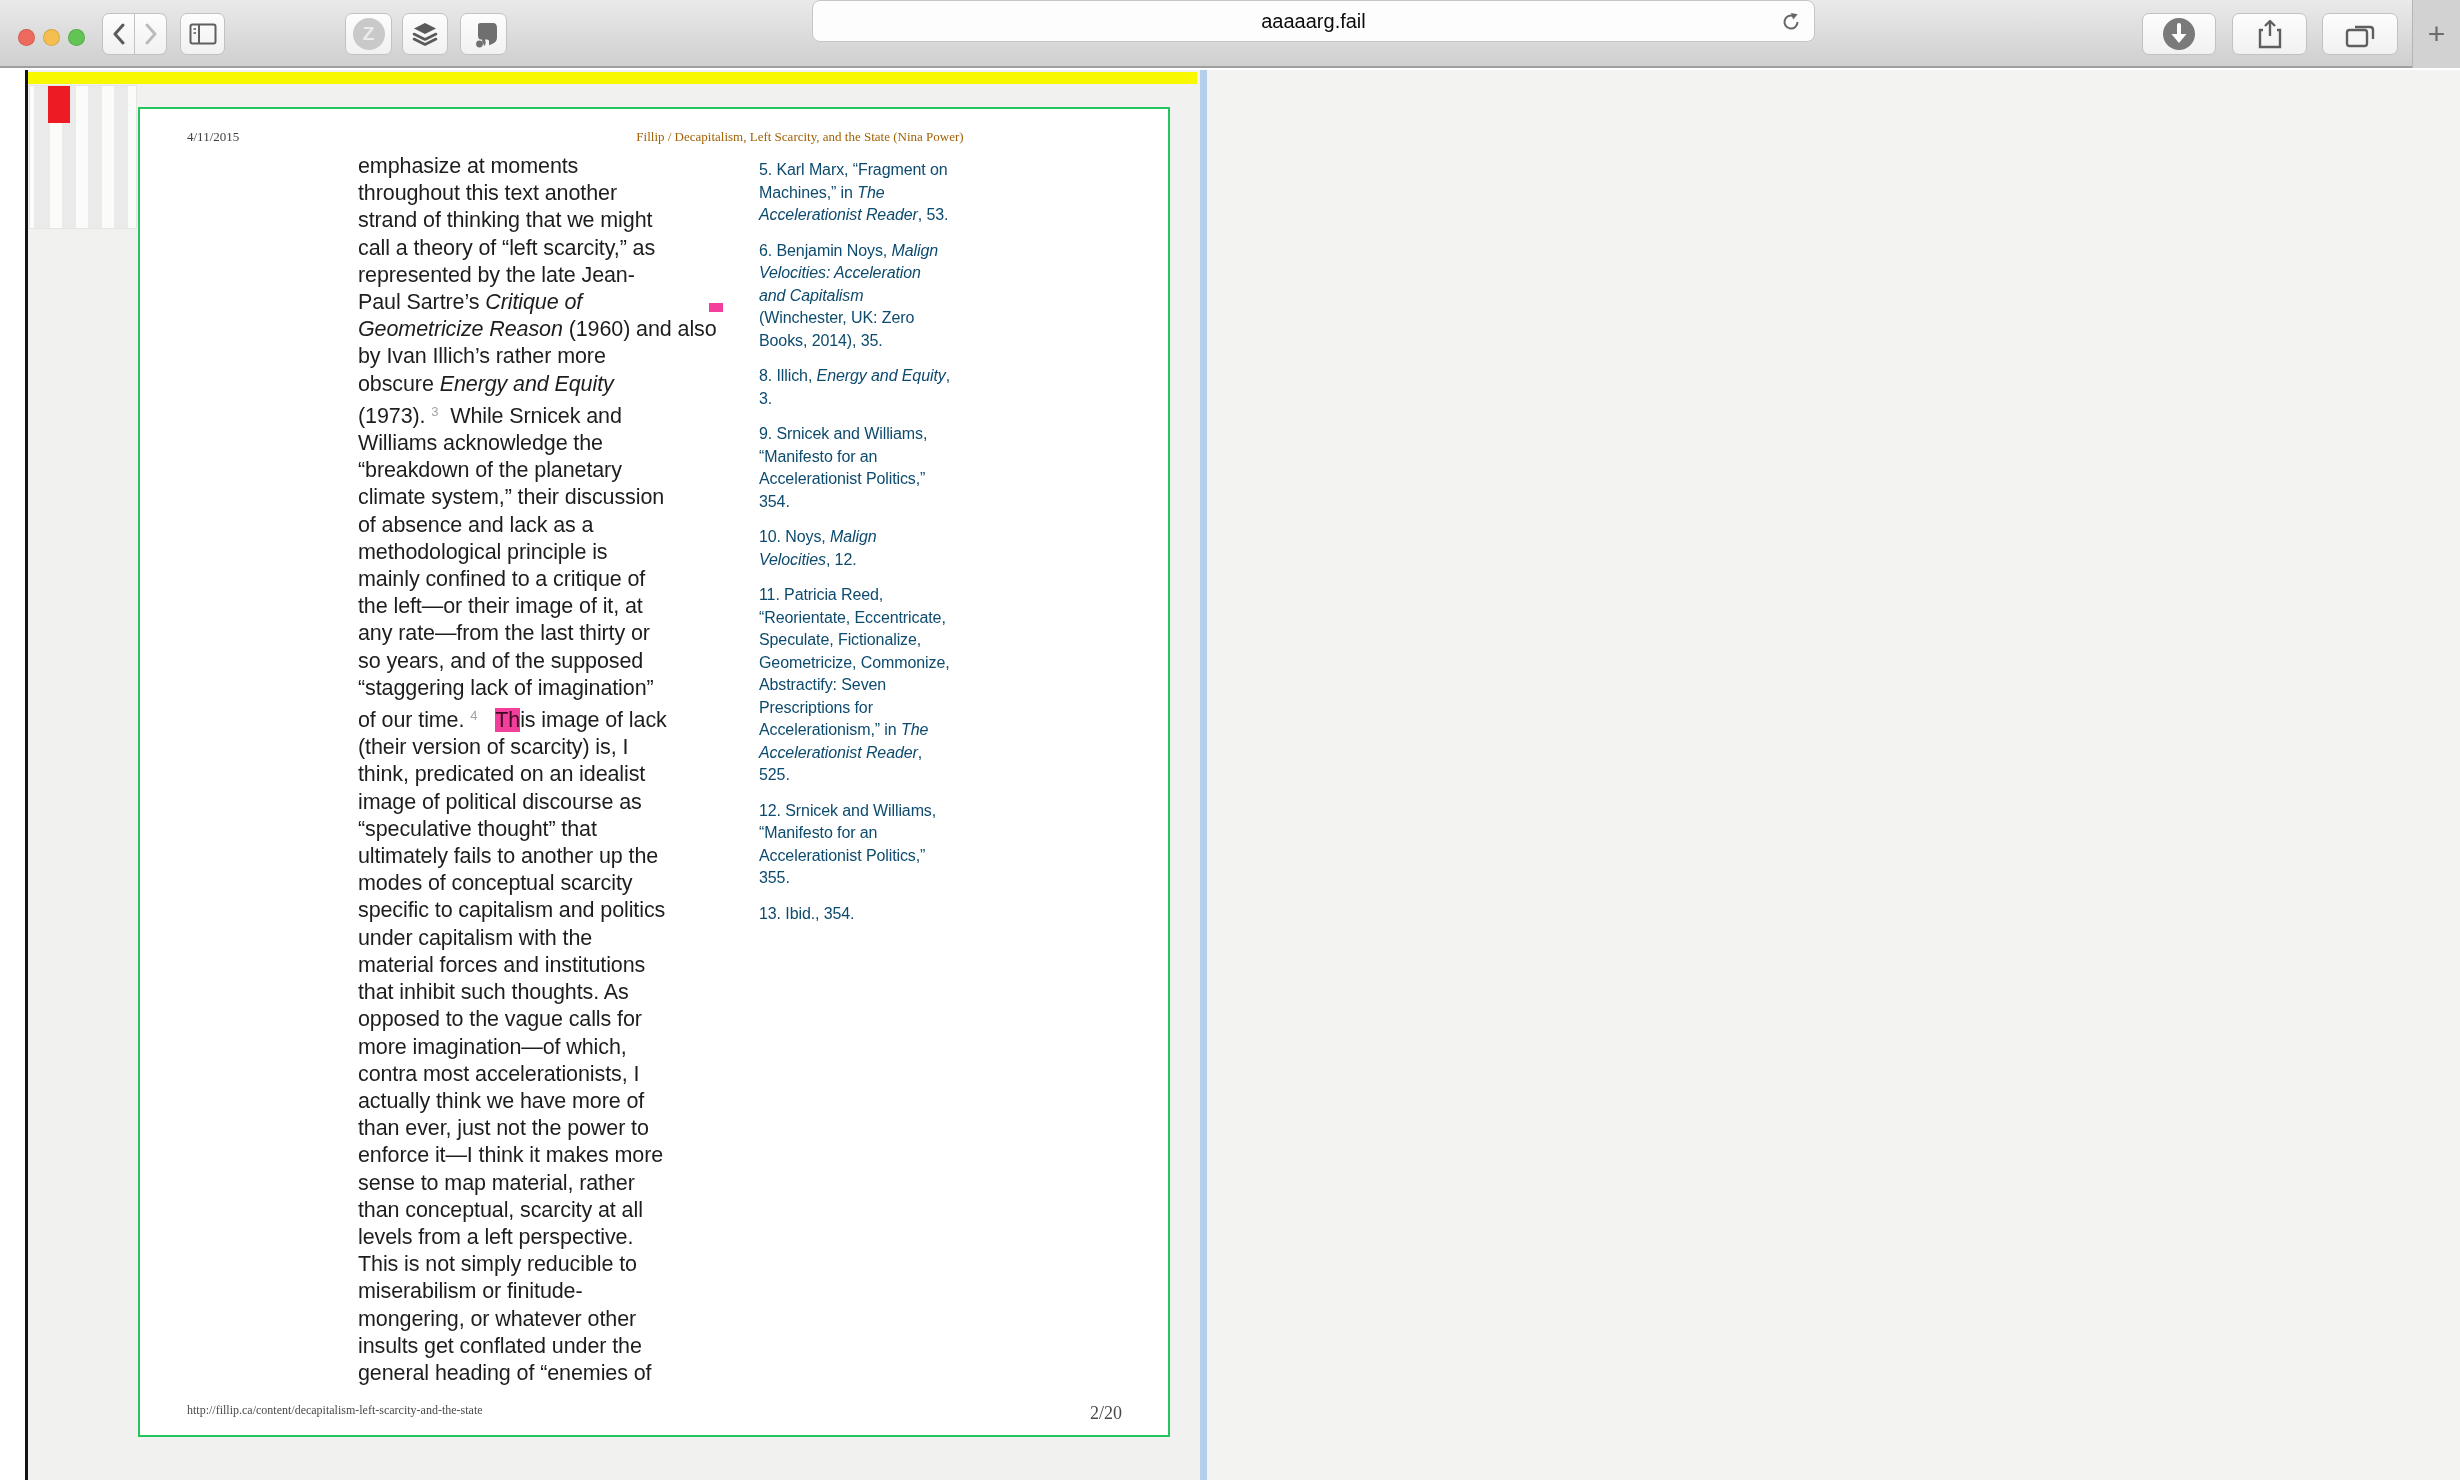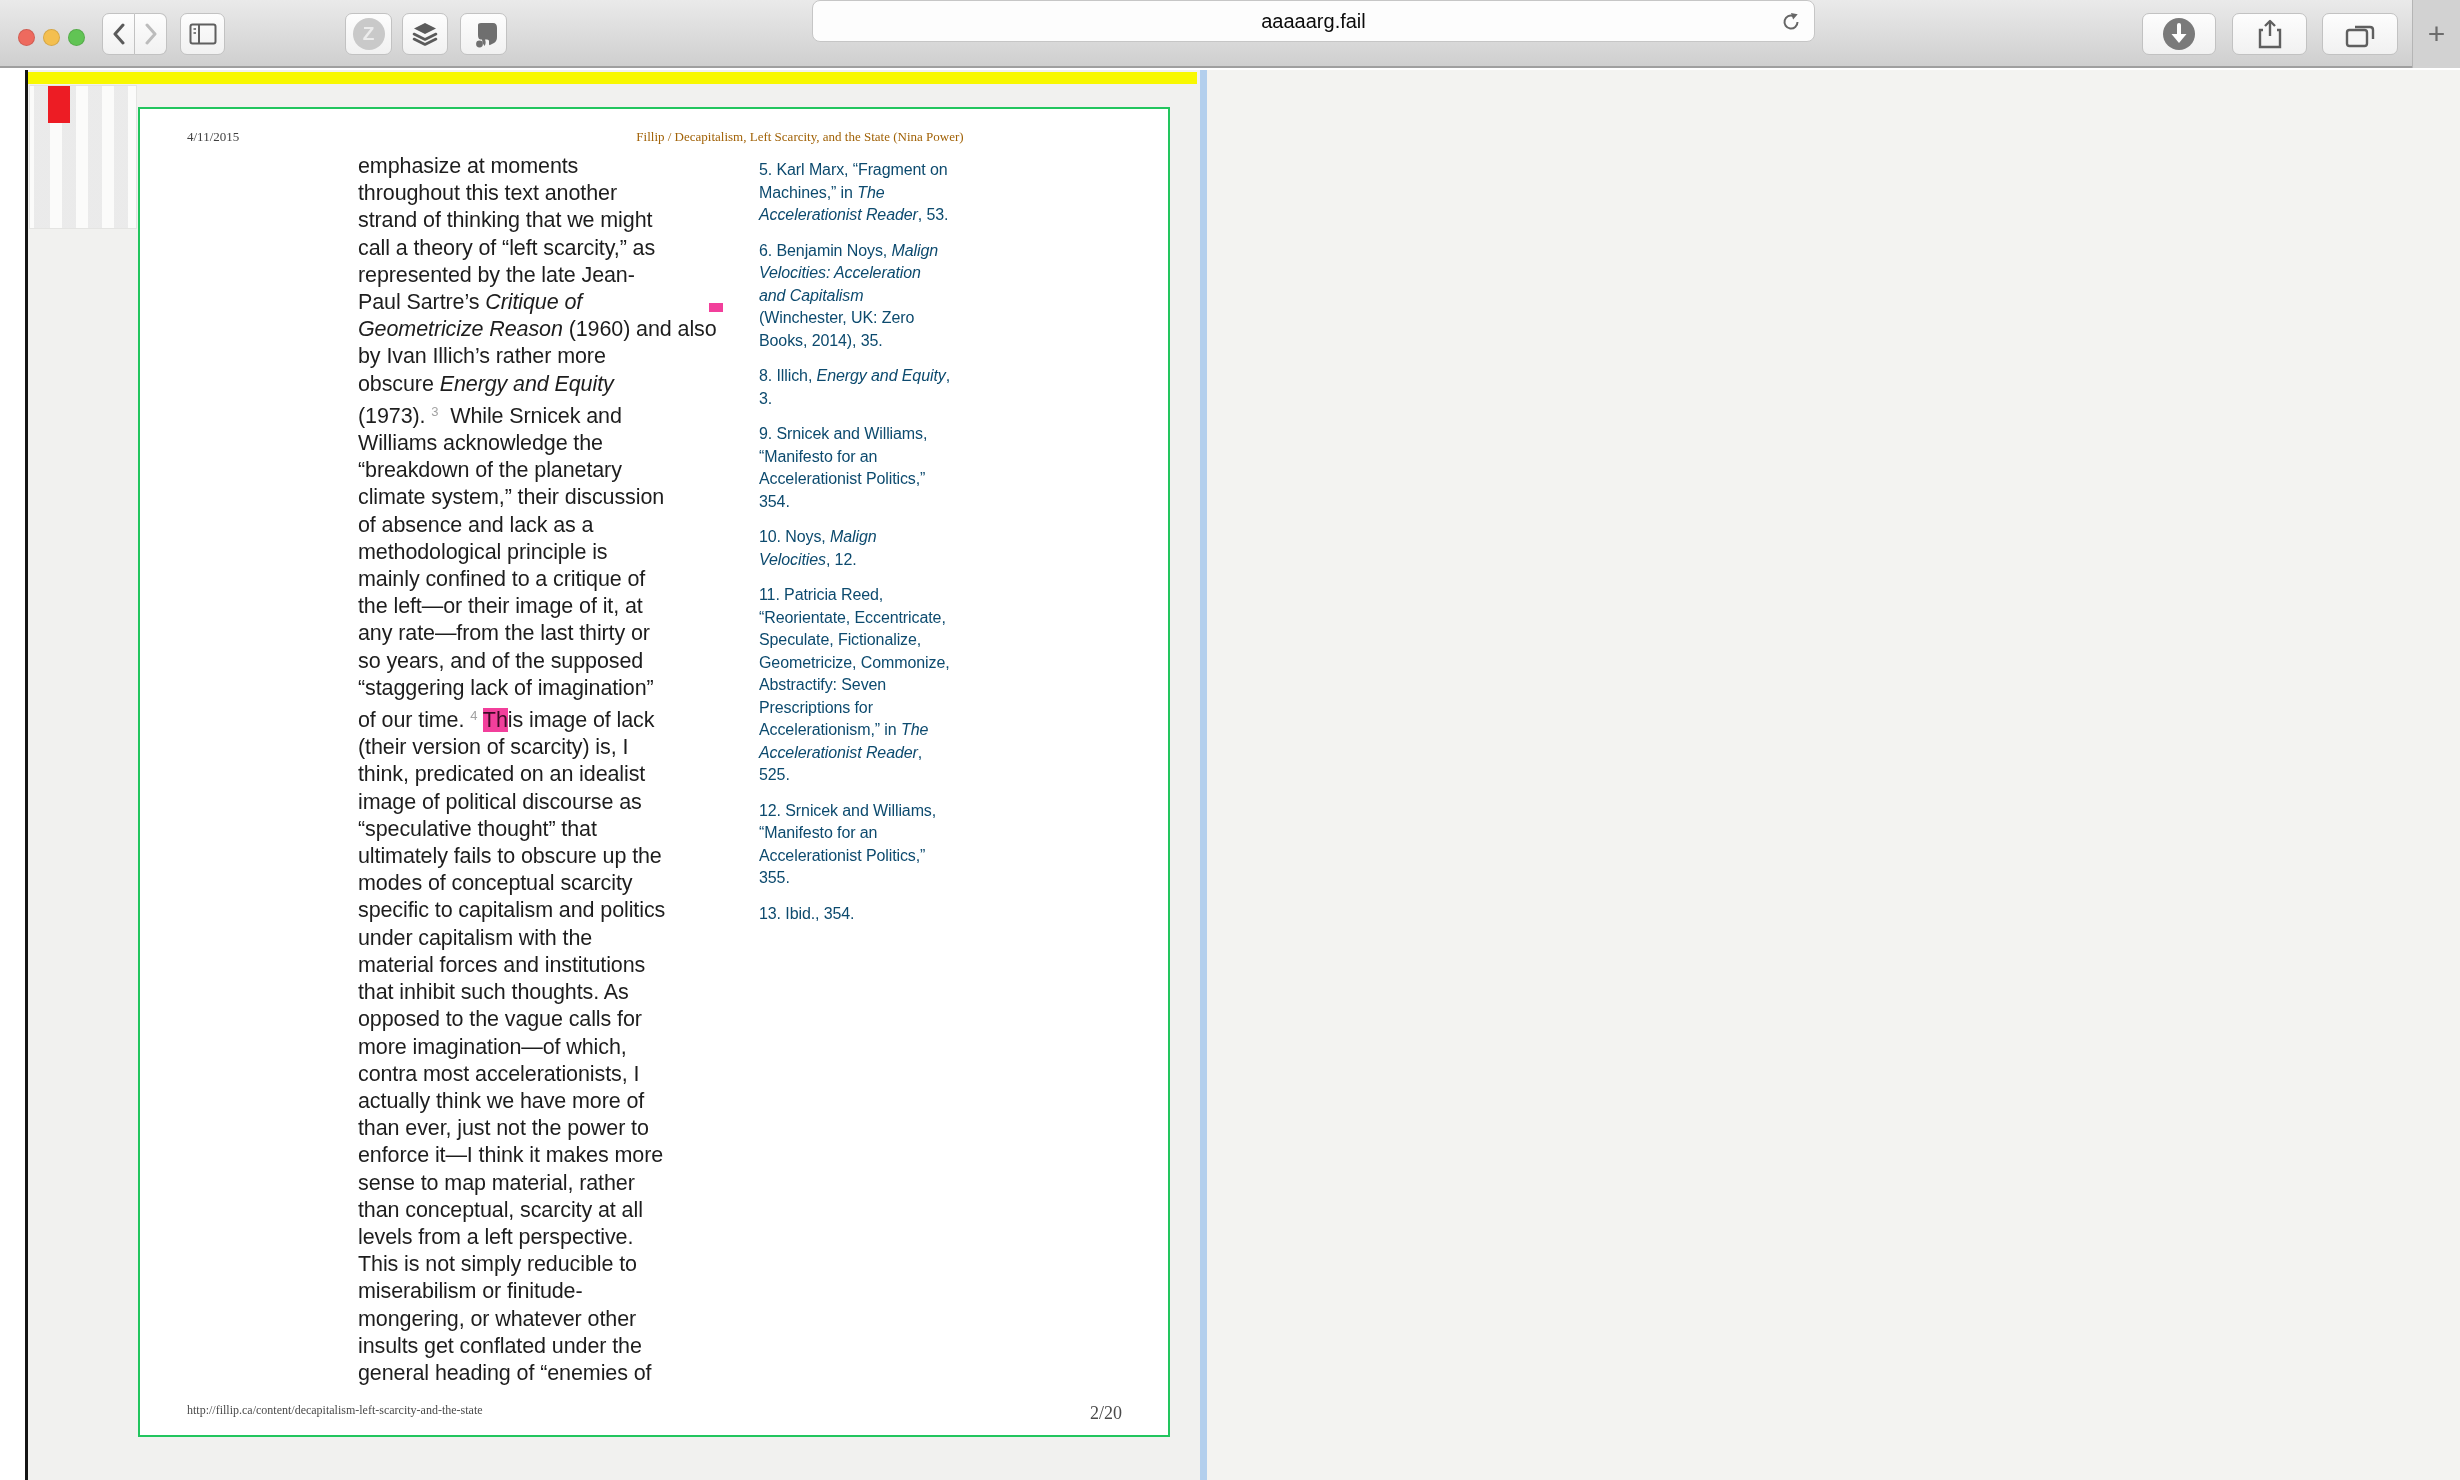--- a/index.html
+++ b/index.html
@@ -195,26 +195,26 @@
           <div class="tline"><span>Williams acknowledge the</span></div>
           <div class="tline"><span>“breakdown of the planetary</span></div>
           <div class="tline"><span>climate system,” their discussion</span></div>
           <div class="tline"><span>of absence and lack as a</span></div>
           <div class="tline"><span>methodological principle is</span></div>
           <div class="tline"><span>mainly confined to a critique of</span></div>
           <div class="tline"><span>the left—or their image of it, at</span></div>
           <div class="tline"><span>any rate—from the last thirty or</span></div>
           <div class="tline"><span>so years, and of the supposed</span></div>
           <div class="tline"><span>“staggering lack of imagination”</span></div>
-          <div class="tline"><span>of our time. </span><span class="seg-s">4</span><span> </span><span class="seg-h" style="background: rgb(242, 63, 155);">Th</span><span>is image of lack</span></div>
+          <div class="tline"><span>of our time. </span><span class="seg-s">4</span><span> </span><span class="seg-h" style="background: rgb(242, 63, 155); margin-left: 12px;">Th</span><span>is image of lack</span></div>
           <div class="tline"><span>(their version of scarcity) is, I</span></div>
           <div class="tline"><span>think, predicated on an idealist</span></div>
           <div class="tline"><span>image of political discourse as</span></div>
           <div class="tline"><span>“speculative thought” that</span></div>
-          <div class="tline"><span>ultimately fails to obscure up the</span></div>
+          <div class="tline"><span>ultimately fails to another up the</span></div>
           <div class="tline"><span>modes of conceptual scarcity</span></div>
           <div class="tline"><span>specific to capitalism and politics</span></div>
           <div class="tline"><span>under capitalism with the</span></div>
           <div class="tline"><span>material forces and institutions</span></div>
           <div class="tline"><span>that inhibit such thoughts. As</span></div>
           <div class="tline"><span>opposed to the vague calls for</span></div>
           <div class="tline"><span>more imagination—of which,</span></div>
           <div class="tline"><span>contra most accelerationists, I</span></div>
           <div class="tline"><span>actually think we have more of</span></div>
           <div class="tline"><span>than ever, just not the power to</span></div>

